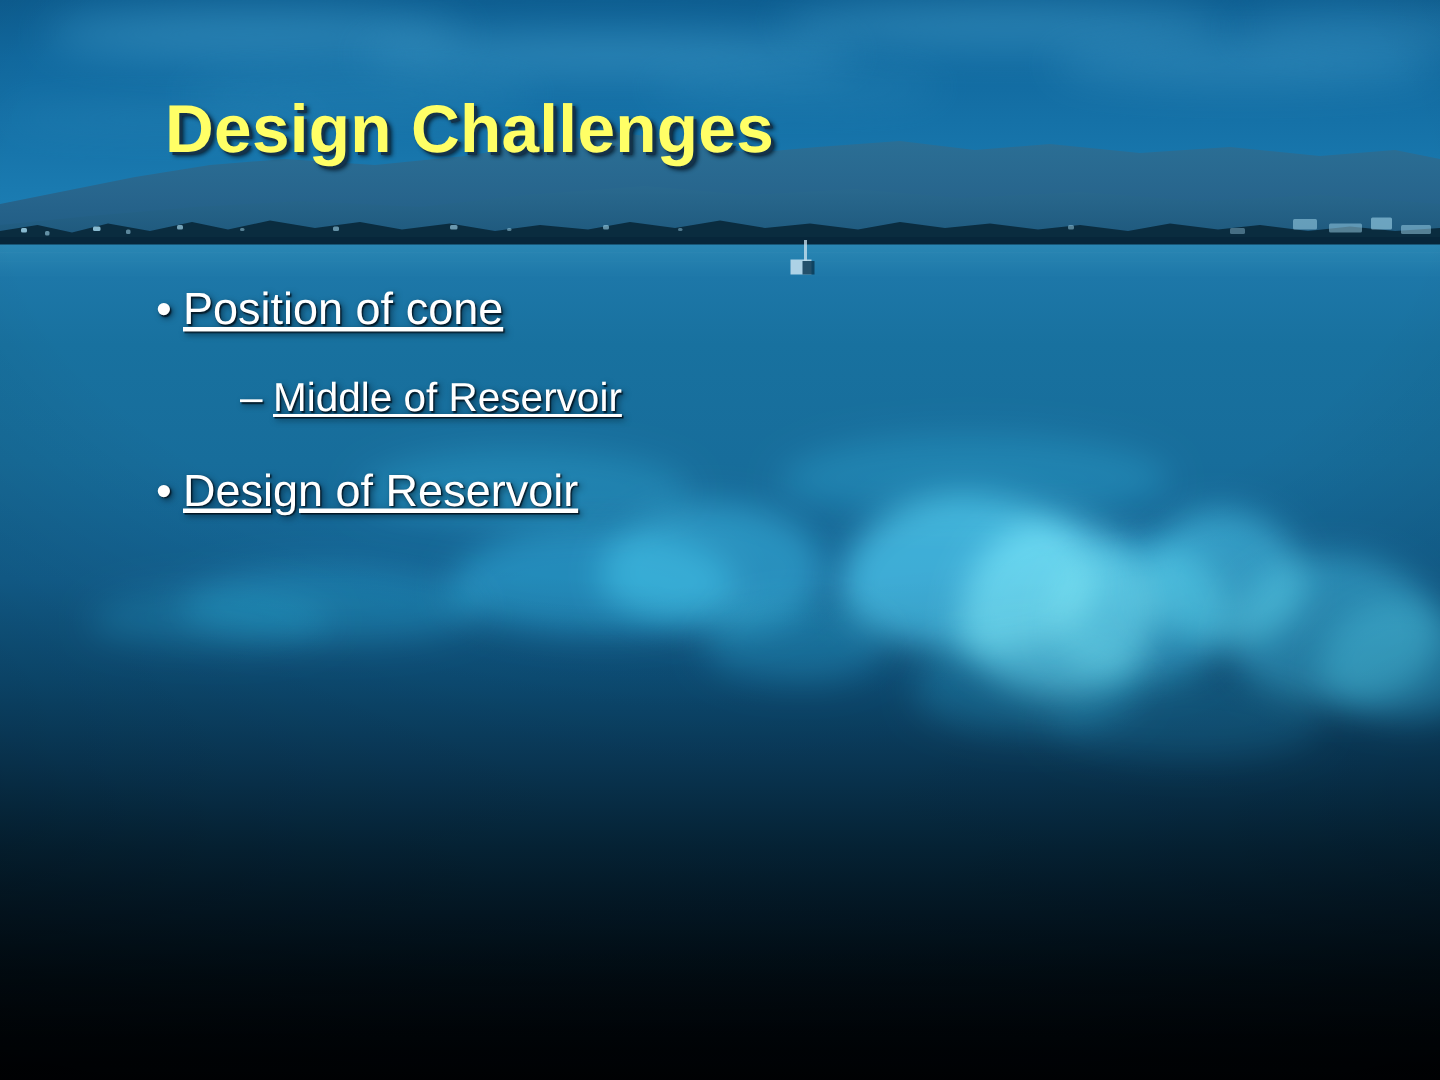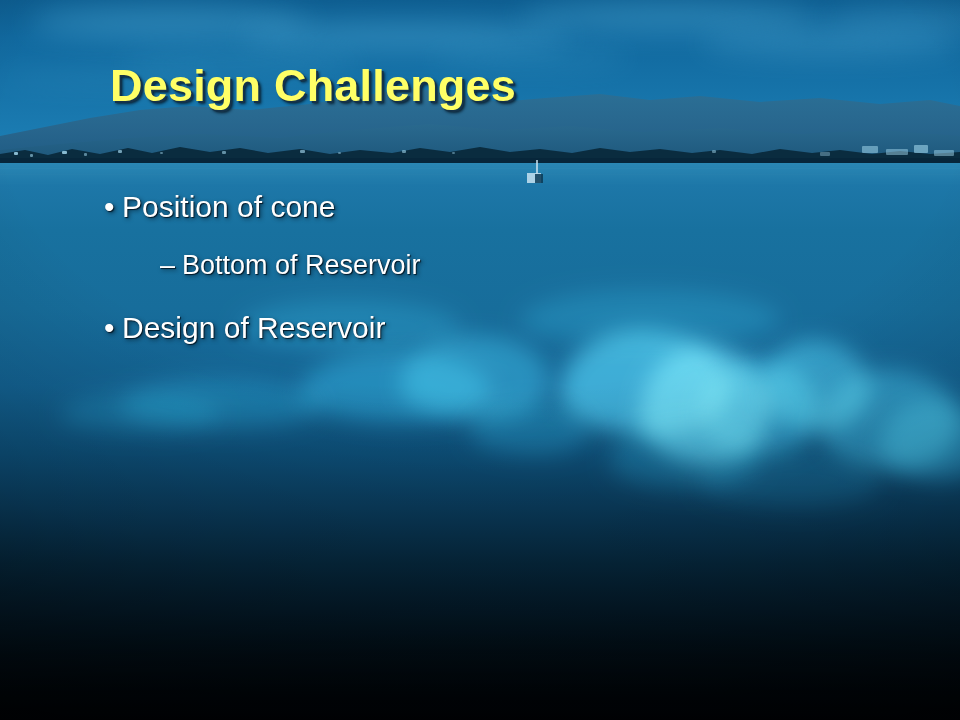--- a/index.html
+++ b/index.html
@@ -198,20 +198,21 @@
     font-size: 27px;
     line-height: 1;
   }
 
   .marker {
     flex: 0 0 auto;
     display: inline-block;
   }
   .label {
     flex: 0 0 auto;
+    text-decoration: underline;
   }
 </style>
 </head>
 <body>
 
 <div class="slide">
 
   <div class="photo">
 
     <div class="sky"></div>
@@ -307,21 +308,21 @@
 
   <div class="body-text">
 
     <div class="bullet-row level1">
       <span class="marker">•</span>
       <span class="label">Position of cone</span>
     </div>
 
     <div class="bullet-row level2">
       <span class="marker">–</span>
-      <span class="label">Bottom of Reservoir</span>
+      <span class="label">Middle of Reservoir</span>
     </div>
 
     <div class="bullet-row level1">
       <span class="marker">•</span>
       <span class="label">Design of Reservoir</span>
     </div>
 
   </div>
 
 </div>

